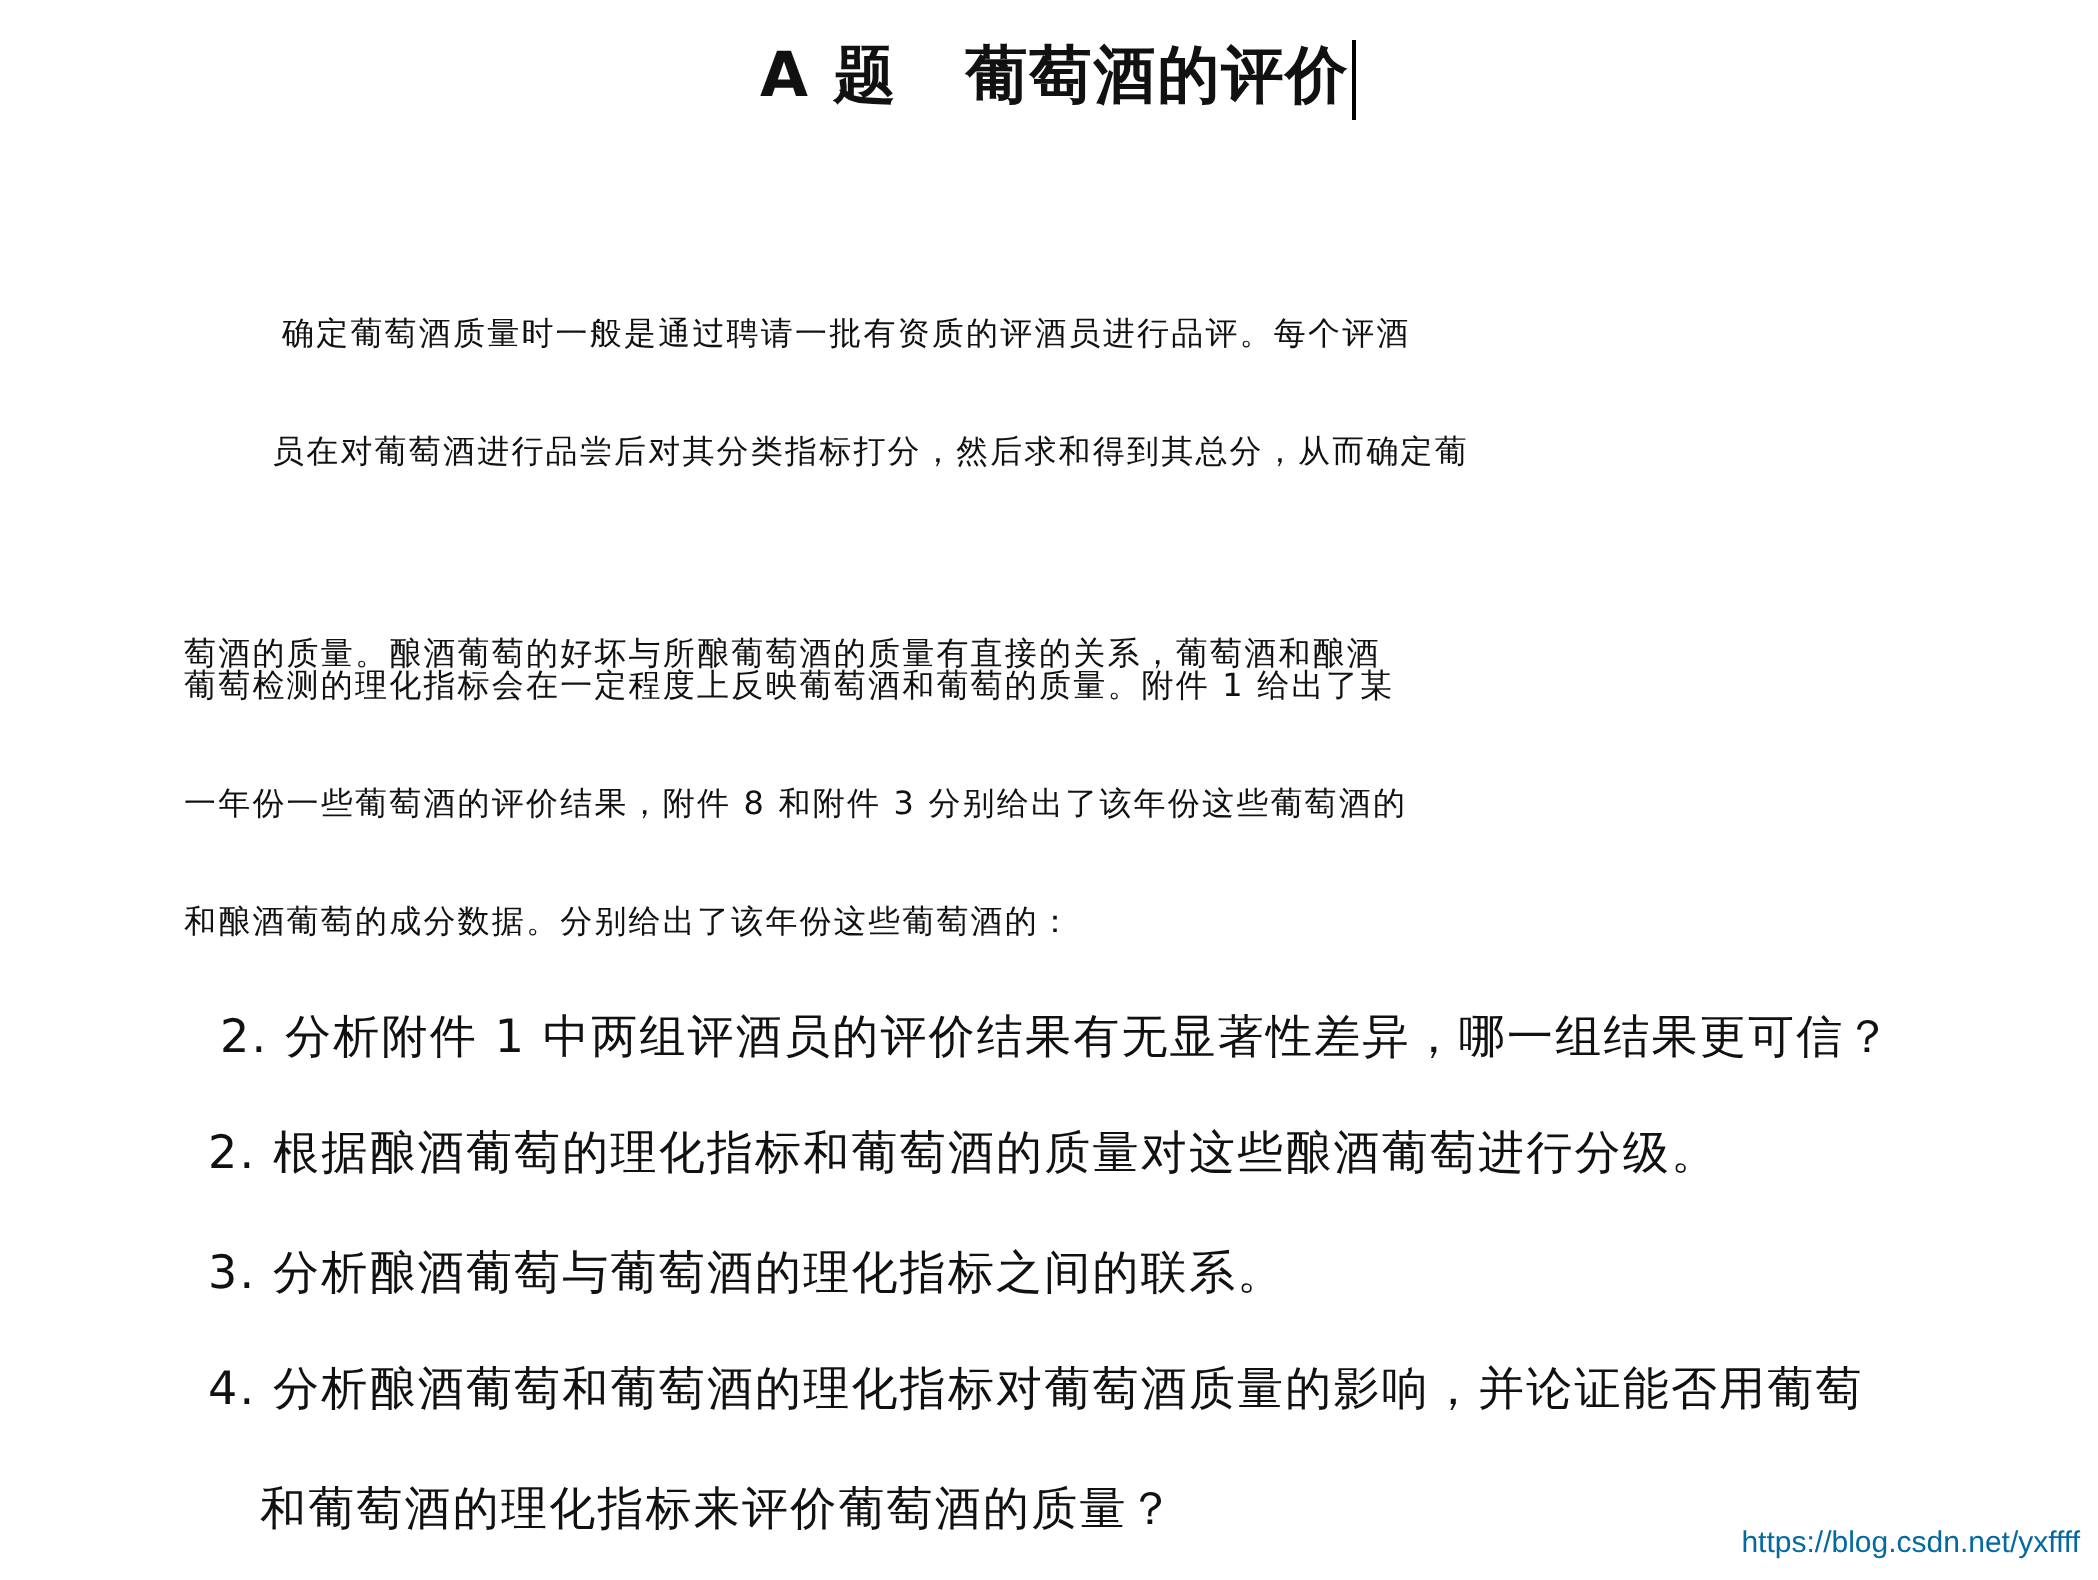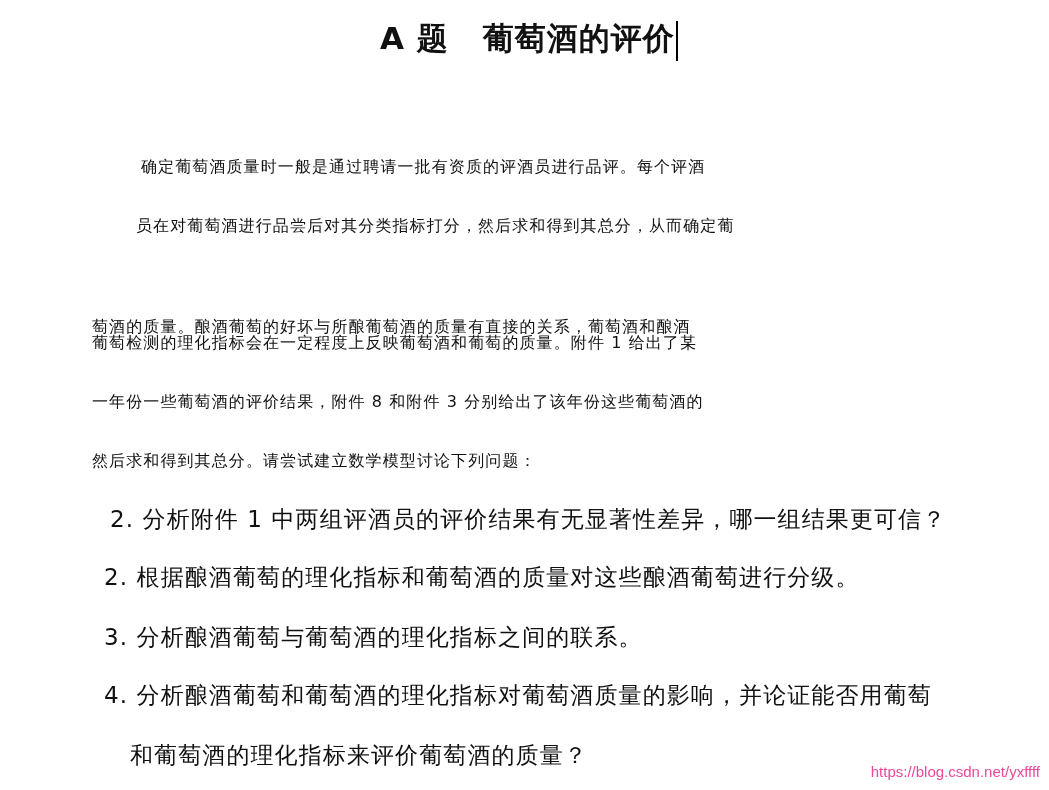--- a/index.html
+++ b/index.html
@@ -52,39 +52,39 @@
       line-height: 30px;
       white-space: nowrap;
       letter-spacing: 1.1px;
       font-family: "DejaVu Sans", sans-serif;
     }
     .watermark {
       position: absolute;
       right: 9px;
       bottom: 10px;
       font-size: 15px;
-      color: #ec4899;
+      color: #0369a1;
       font-family: "Liberation Sans", sans-serif;
       white-space: nowrap;
     }
   </style>
 </head>
 <body>
 
 <div class="title">
   <span class="prefix">A 题</span><span>葡萄酒的评价</span><span class="caret"></span>
 </div>
 
 <div>
   <div class="body-line" style="left:141px; top:152px;">确定葡萄酒质量时一般是通过聘请一批有资质的评酒员进行品评。每个评酒</div>
   <div class="body-line" style="top:211px;margin-left:44px;">员在对葡萄酒进行品尝后对其分类指标打分，然后求和得到其总分，从而确定葡</div>
   <div class="body-line" style="top:269px;margin-top:43px;">萄酒的质量。酿酒葡萄的好坏与所酿葡萄酒的质量有直接的关系，葡萄酒和酿酒</div>
   <div class="body-line" style="top:328px;">葡萄检测的理化指标会在一定程度上反映葡萄酒和葡萄的质量。附件 1 给出了某</div>
   <div class="body-line" style="top:387px;">一年份一些葡萄酒的评价结果，附件 8 和附件 3 分别给出了该年份这些葡萄酒的</div>
-  <div class="body-line" style="top:446px;">然后求和得到其总分。请尝试建立数学模型讨论下列问题：</div>
+  <div class="body-line" style="top:446px;">和酿酒葡萄的成分数据。分别给出了该年份这些葡萄酒的：</div>
 </div>
 
 <div>
   <div class="q-item" style="left:110px; top:504px;">2. 分析附件 1 中两组评酒员的评价结果有无显著性差异，哪一组结果更可信？</div>
   <div class="q-item" style="left:104px; top:562px;">2. 根据酿酒葡萄的理化指标和葡萄酒的质量对这些酿酒葡萄进行分级。</div>
   <div class="q-item" style="left:104px; top:622px;">3. 分析酿酒葡萄与葡萄酒的理化指标之间的联系。</div>
   <div class="q-item" style="left:104px; top:680px;">4. 分析酿酒葡萄和葡萄酒的理化指标对葡萄酒质量的影响，并论证能否用葡萄</div>
   <div class="q-item" style="left:130px; top:740px;">和葡萄酒的理化指标来评价葡萄酒的质量？</div>
 </div>
 

